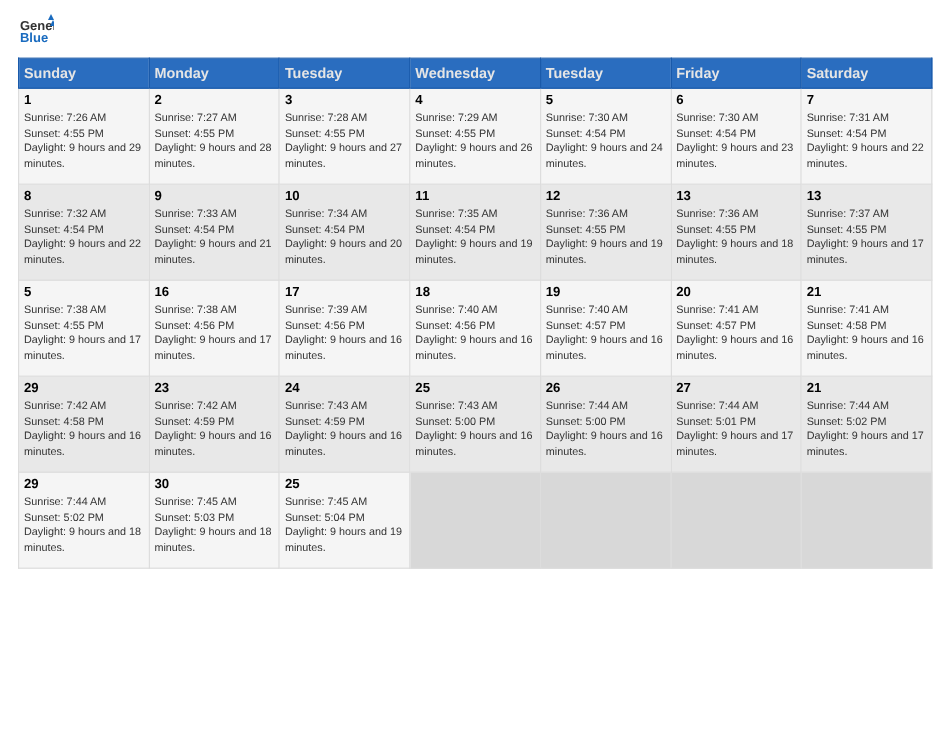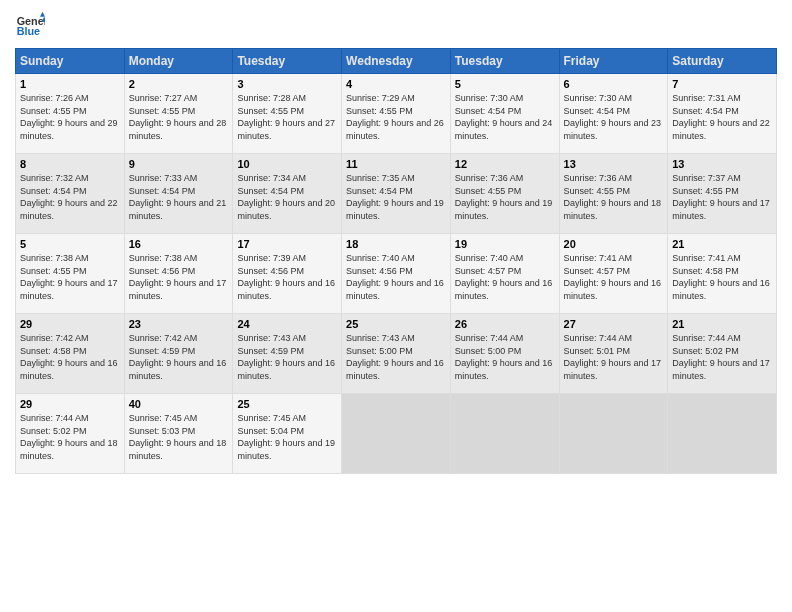--- a/index.html
+++ b/index.html
@@ -239,21 +239,21 @@
             <span class="day-num">21</span>
             <div class="day-info">Sunrise: 7:44 AM<br>Sunset: 5:02 PM<br>Daylight: 9 hours and 17 minutes.</div>
           </td>
         </tr>
         <tr>
           <td>
             <span class="day-num">29</span>
             <div class="day-info">Sunrise: 7:44 AM<br>Sunset: 5:02 PM<br>Daylight: 9 hours and 18 minutes.</div>
           </td>
           <td>
-            <span class="day-num">40</span>
+            <span class="day-num">30</span>
             <div class="day-info">Sunrise: 7:45 AM<br>Sunset: 5:03 PM<br>Daylight: 9 hours and 18 minutes.</div>
           </td>
           <td>
             <span class="day-num">25</span>
             <div class="day-info">Sunrise: 7:45 AM<br>Sunset: 5:04 PM<br>Daylight: 9 hours and 19 minutes.</div>
           </td>
           <td class="cell-empty"></td>
           <td class="cell-empty"></td>
           <td class="cell-empty"></td>
           <td class="cell-empty"></td>

